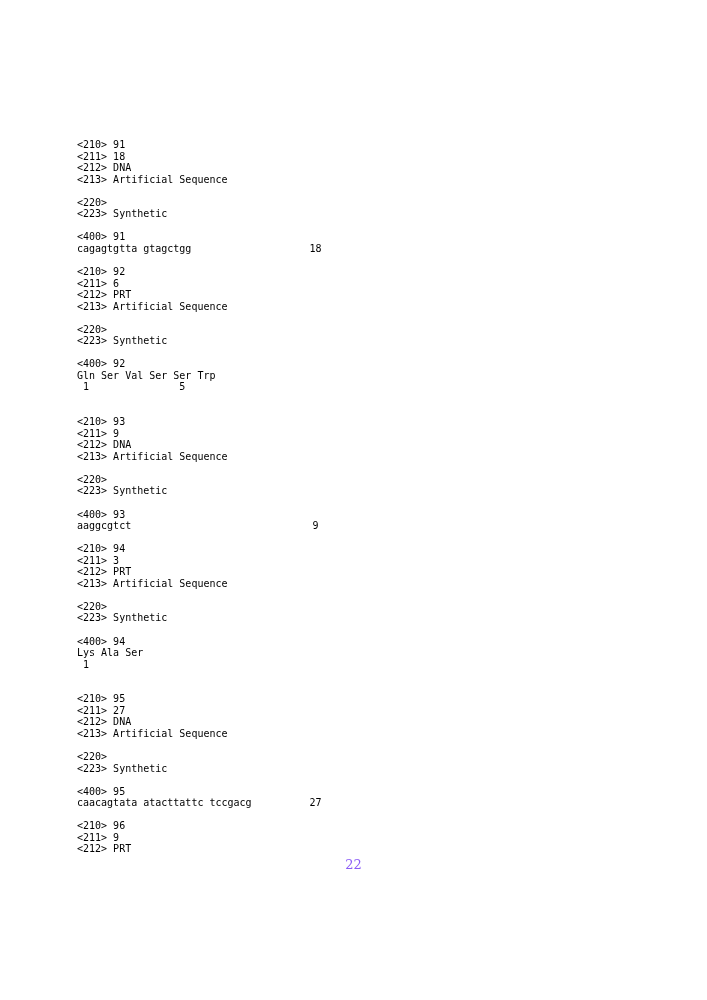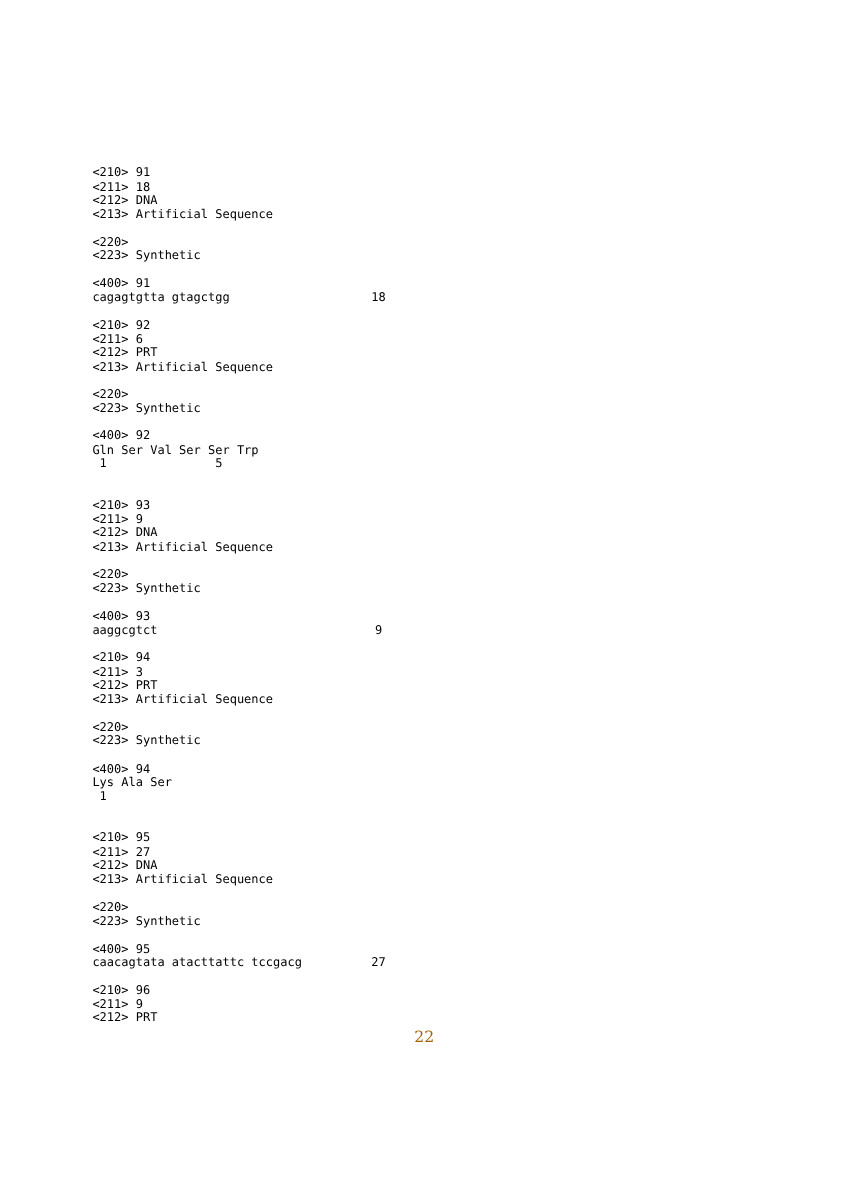--- a/index.html
+++ b/index.html
@@ -64,21 +64,21 @@
 
   
   #folio {
     position: absolute;
     left: 0;
     top: 857px;
     width: 707px;
     text-align: center;
     font-family: "DejaVu Serif", "Liberation Serif", serif;
     font-size: 13px;
-    color: #a16207;
+    color: #8b5cf6;
   }
 </style>
 </head>
 <body>
 
 <div id="sheet">
 
   <div id="listing"><div class="blk"><div class="ln"><span class="txt">&lt;210&gt; 91</span></div><div class="ln"><span class="txt">&lt;211&gt; 18</span></div><div class="ln"><span class="txt">&lt;212&gt; DNA</span></div><div class="ln"><span class="txt">&lt;213&gt; Artificial Sequence</span></div><div class="ln"><span class="txt"></span></div><div class="ln"><span class="txt">&lt;220&gt;</span></div><div class="ln"><span class="txt">&lt;223&gt; Synthetic</span></div><div class="ln"><span class="txt"></span></div><div class="ln"><span class="txt">&lt;400&gt; 91</span></div><div class="ln"><span class="txt">cagagtgtta gtagctgg</span><span class="count">18</span></div></div><div class="blk"><div class="ln"><span class="txt"></span></div><div class="ln"><span class="txt">&lt;210&gt; 92</span></div><div class="ln"><span class="txt">&lt;211&gt; 6</span></div><div class="ln"><span class="txt">&lt;212&gt; PRT</span></div><div class="ln"><span class="txt">&lt;213&gt; Artificial Sequence</span></div><div class="ln"><span class="txt"></span></div><div class="ln"><span class="txt">&lt;220&gt;</span></div><div class="ln"><span class="txt">&lt;223&gt; Synthetic</span></div><div class="ln"><span class="txt"></span></div><div class="ln"><span class="txt">&lt;400&gt; 92</span></div><div class="ln"><span class="txt">Gln Ser Val Ser Ser Trp</span></div><div class="ln"><span class="txt"> 1               5</span></div></div><div class="blk"><div class="ln"><span class="txt"></span></div><div class="ln"><span class="txt"></span></div><div class="ln"><span class="txt">&lt;210&gt; 93</span></div><div class="ln"><span class="txt">&lt;211&gt; 9</span></div><div class="ln"><span class="txt">&lt;212&gt; DNA</span></div><div class="ln"><span class="txt">&lt;213&gt; Artificial Sequence</span></div><div class="ln"><span class="txt"></span></div><div class="ln"><span class="txt">&lt;220&gt;</span></div><div class="ln"><span class="txt">&lt;223&gt; Synthetic</span></div><div class="ln"><span class="txt"></span></div><div class="ln"><span class="txt">&lt;400&gt; 93</span></div><div class="ln"><span class="txt">aaggcgtct</span><span class="count">9</span></div></div><div class="blk"><div class="ln"><span class="txt"></span></div><div class="ln"><span class="txt">&lt;210&gt; 94</span></div><div class="ln"><span class="txt">&lt;211&gt; 3</span></div><div class="ln"><span class="txt">&lt;212&gt; PRT</span></div><div class="ln"><span class="txt">&lt;213&gt; Artificial Sequence</span></div><div class="ln"><span class="txt"></span></div><div class="ln"><span class="txt">&lt;220&gt;</span></div><div class="ln"><span class="txt">&lt;223&gt; Synthetic</span></div><div class="ln"><span class="txt"></span></div><div class="ln"><span class="txt">&lt;400&gt; 94</span></div><div class="ln"><span class="txt">Lys Ala Ser</span></div><div class="ln"><span class="txt"> 1</span></div></div><div class="blk"><div class="ln"><span class="txt"></span></div><div class="ln"><span class="txt"></span></div><div class="ln"><span class="txt">&lt;210&gt; 95</span></div><div class="ln"><span class="txt">&lt;211&gt; 27</span></div><div class="ln"><span class="txt">&lt;212&gt; DNA</span></div><div class="ln"><span class="txt">&lt;213&gt; Artificial Sequence</span></div><div class="ln"><span class="txt"></span></div><div class="ln"><span class="txt">&lt;220&gt;</span></div><div class="ln"><span class="txt">&lt;223&gt; Synthetic</span></div><div class="ln"><span class="txt"></span></div><div class="ln"><span class="txt">&lt;400&gt; 95</span></div><div class="ln"><span class="txt">caacagtata atacttattc tccgacg</span><span class="count">27</span></div></div><div class="blk"><div class="ln"><span class="txt"></span></div><div class="ln"><span class="txt">&lt;210&gt; 96</span></div><div class="ln"><span class="txt">&lt;211&gt; 9</span></div><div class="ln"><span class="txt">&lt;212&gt; PRT</span></div></div></div>
 
   <div id="folio">22</div>

